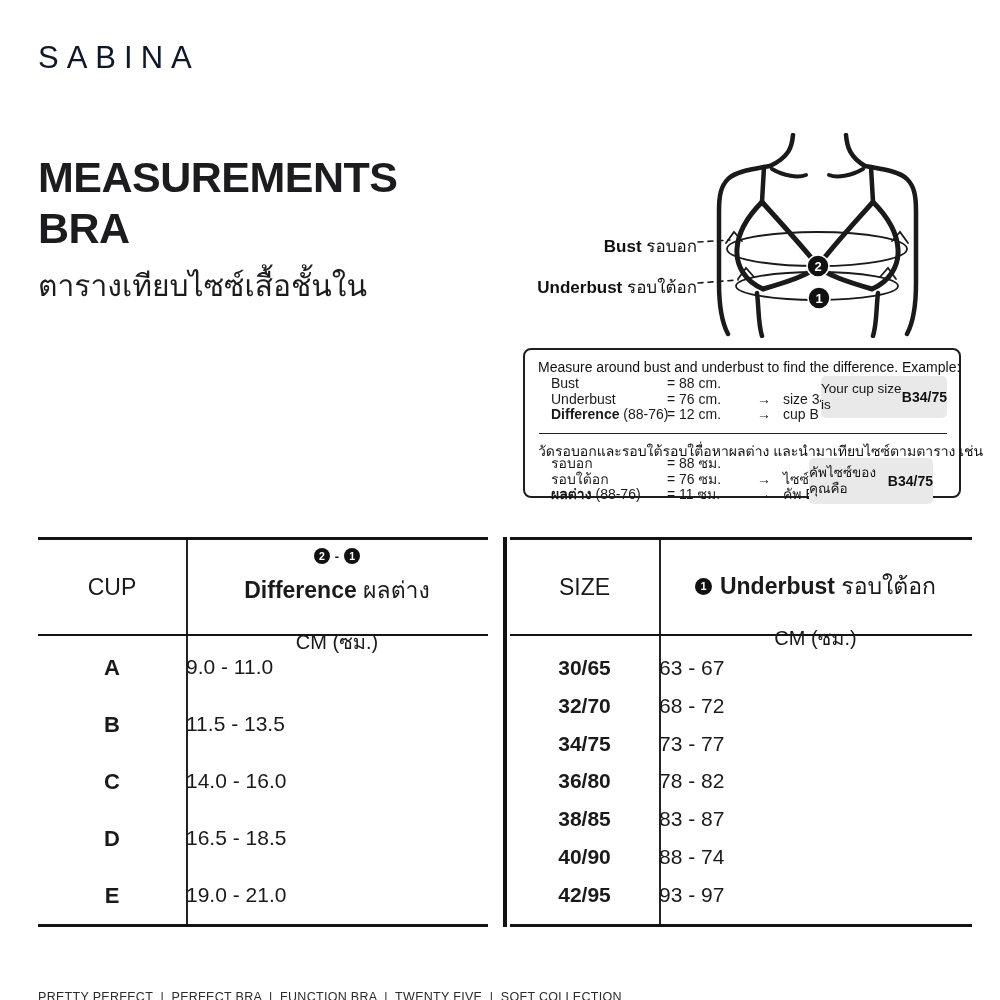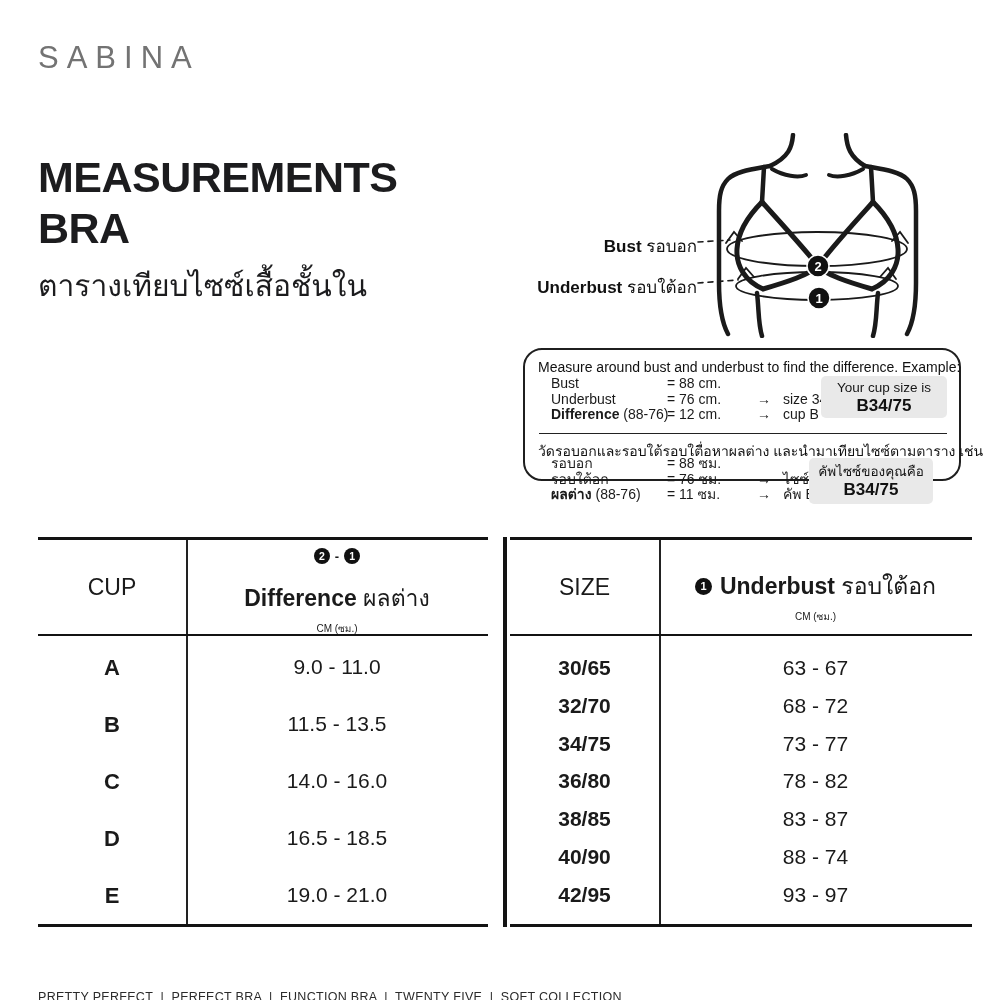--- a/index.html
+++ b/index.html
@@ -4,77 +4,77 @@
 <style>
   html,body{margin:0;padding:0}
   body{
     width:1000px;height:1000px;position:relative;background:#ffffff;
     font-family:"Liberation Sans","DejaVu Sans",sans-serif;color:#1a1a1a;
     overflow:hidden;
   }
   .abs{position:absolute}
 
   
-  .logo{left:38px;top:40px;font-size:31px;font-weight:300;letter-spacing:8px;color:#737373}
+  .logo{left:38px;top:40px;font-size:31px;font-weight:300;letter-spacing:8px;color:#0f172a}
 
   
   .h1{left:38px;top:152px;font-size:43px;line-height:51px;font-weight:800;letter-spacing:-0.5px;color:#1c1c1e}
   .subtitle{left:38px;top:262px;font-size:30px;color:#1c1c1e}
 
   
   .diagram{left:540px;top:133px;width:460px;height:205px}
   .dlabel{right:303px;font-size:17px;text-align:center;white-space:nowrap;color:#111}
   .dlabel b{font-weight:bold}
   .bust-label{top:232px}
   .underbust-label{top:273px}
 
   
-  .ibox{left:523px;top:348px;width:438px;height:133px;border:2px solid #1f1f1f;border-radius:19px;box-sizing:border-box}
+  .ibox{left:523px;top:348px;width:438px;height:150px;border:2px solid #1f1f1f;border-radius:8px;box-sizing:border-box}
   .ib-title{position:absolute;left:13px;font-size:14px;white-space:nowrap;color:#111}
   .ib-title.en{top:9px}
   .ib-title.th{top:90px}
   .ib-rows{position:absolute;left:26px;right:150px}
   .ib-rows.en{top:26px}
   .ib-rows.th{top:106px}
   .grow{display:grid;grid-template-columns:116px 90px 26px auto;font-size:14px;line-height:15.5px;white-space:nowrap}
   .grow b{font-weight:bold}
   .ib-divider{position:absolute;left:14px;right:12px;top:83px;border-top:1.5px solid #222}
-  .result-box{position:absolute;background:#e9e9e9;border-radius:5px;display:flex;flex-direction:column;align-items:center;justify-content:center}
+  .result-box{position:absolute;background:#e9e9e9;border-radius:5px;display:flex;flex-direction:row;align-items:center;justify-content:center}
   .result-box.en{right:12px;top:26px;width:126px;height:42px}
   .result-box.th{right:26px;top:108px;width:124px;height:46px}
   .rb-caption{font-size:13.5px;line-height:16px;color:#161616}
-  .rb-value{font-size:17px;line-height:19px;font-weight:bold;color:#111}
+  .rb-value{font-size:14px;line-height:19px;font-weight:bold;color:#111}
 
   
   .tables{left:38px;top:537px;width:947px;height:390px}
   .tbl{position:absolute;top:0;height:390px;border-top:3px solid #131313;border-bottom:3px solid #131313;box-sizing:border-box}
   .tbl-left{left:0;width:450px}
   .tbl-right{left:472px;width:462px}
   .mid-divider{position:absolute;left:465px;top:0;width:3.5px;height:390px;background:#131313}
   .col-divider{position:absolute;top:0;bottom:0;width:2px;background:#222}
   .tbl-left .col-divider{left:148px}
   .tbl-right .col-divider{left:149px}
   .thead{position:absolute;top:0;left:0;right:0;height:94px;border-bottom:2px solid #131313;display:flex}
   .th-col1{width:148px;display:flex;align-items:center;justify-content:center;font-size:23px;font-weight:normal}
   .tbl-right .th-col1{width:149px}
   .th-col2{flex:1;display:flex;flex-direction:column;align-items:center}
   .th-badges{margin-top:8px;display:flex;align-items:center;gap:5px;font-weight:bold;font-size:13px}
-  .th-title{margin-top:16px;font-size:23px;white-space:nowrap}
+  .th-title{margin-top:8px;font-size:23px;white-space:nowrap}
   .th-title b{font-weight:bold}
   .tbl-right .th-title{margin-top:28px;display:flex;align-items:center;gap:8px}
-  .th-unit{margin-top:5px;font-size:10px}
+  .th-unit{margin-top:18px;font-size:20px}
   .bdg{display:inline-flex;width:16px;height:16px;border-radius:50%;background:#111;color:#fff;
        font-size:10.5px;font-weight:bold;align-items:center;justify-content:center;flex:0 0 auto}
   .bdg.lg{width:17px;height:17px;font-size:11px}
   .tbody{position:absolute;top:99px;bottom:0;left:0;right:0;display:flex;flex-direction:column;justify-content:space-around}
   .tbody.seven{padding:10px 0}
   .trow{display:flex}
   .tc1{width:148px;text-align:center;font-weight:bold;font-size:22px}
   .tbl-right .tc1{width:149px;font-size:21px}
-  .tc2{flex:1;text-align:center;font-size:21px}
+  .tc2{flex:1;font-size:21px}
 
   
   .footer{left:38px;top:945px;font-size:12.5px;line-height:21px;letter-spacing:0.3px;color:#2a2a2a;white-space:pre}
 </style>
 </head>
 <body>
 
 <div class="abs logo">SABINA</div>
 
 <div class="abs h1">

